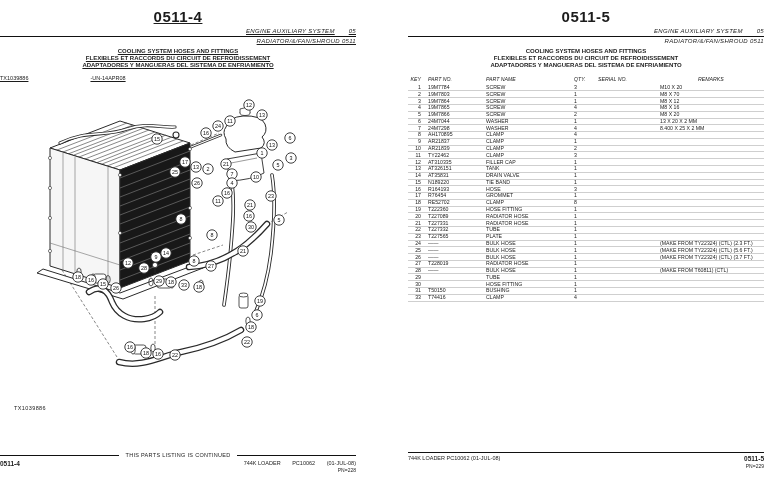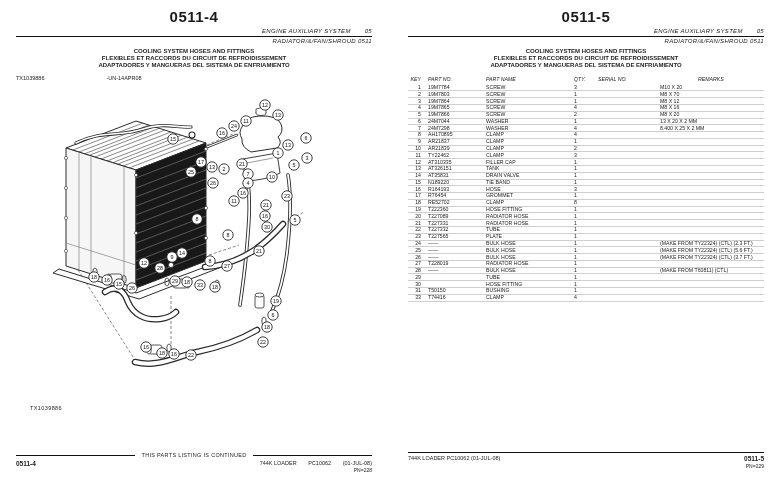--- a/index.html
+++ b/index.html
@@ -1,19 +1,19 @@
 <!DOCTYPE html>
 <html><head>
 <meta charset="utf-8">
 <style>
   html,body{margin:0;padding:0;background:#fff;}
   .sheet{position:relative;width:768px;height:497px;background:#ffffff;overflow:hidden;
          font-family:"Liberation Sans",sans-serif;color:#1c1c1c;}
   .page{position:absolute;top:8px;width:356px;height:480px;}
-  .page.left{left:16px;}
+  .page.left{left:0;text-decoration:underline;}
   .page.right{left:408px;}
   .pagenum{text-align:center;font-weight:bold;font-size:15px;letter-spacing:.5px;line-height:17px;}
   .hdr-sys{text-align:right;font-size:6px;font-style:italic;line-height:7px;margin-top:3px;letter-spacing:.3px;}
   .hdr-sys .pg{margin-left:14px;}
   .hdr-rule{height:0;border-top:1.6px solid #111;margin:1px 0 1px 0;}
   .hdr-sub{text-align:right;font-size:6px;font-style:italic;line-height:7px;letter-spacing:.3px;}
   .titleblock{text-align:center;font-weight:bold;font-size:6px;line-height:7px;margin-top:3px;}
   .fignote{display:flex;font-size:5.5px;margin-top:6px;}
   .fignote .rev{margin-left:62px;}
   .diagram-wrap{position:relative;height:330px;margin-top:2px;}

